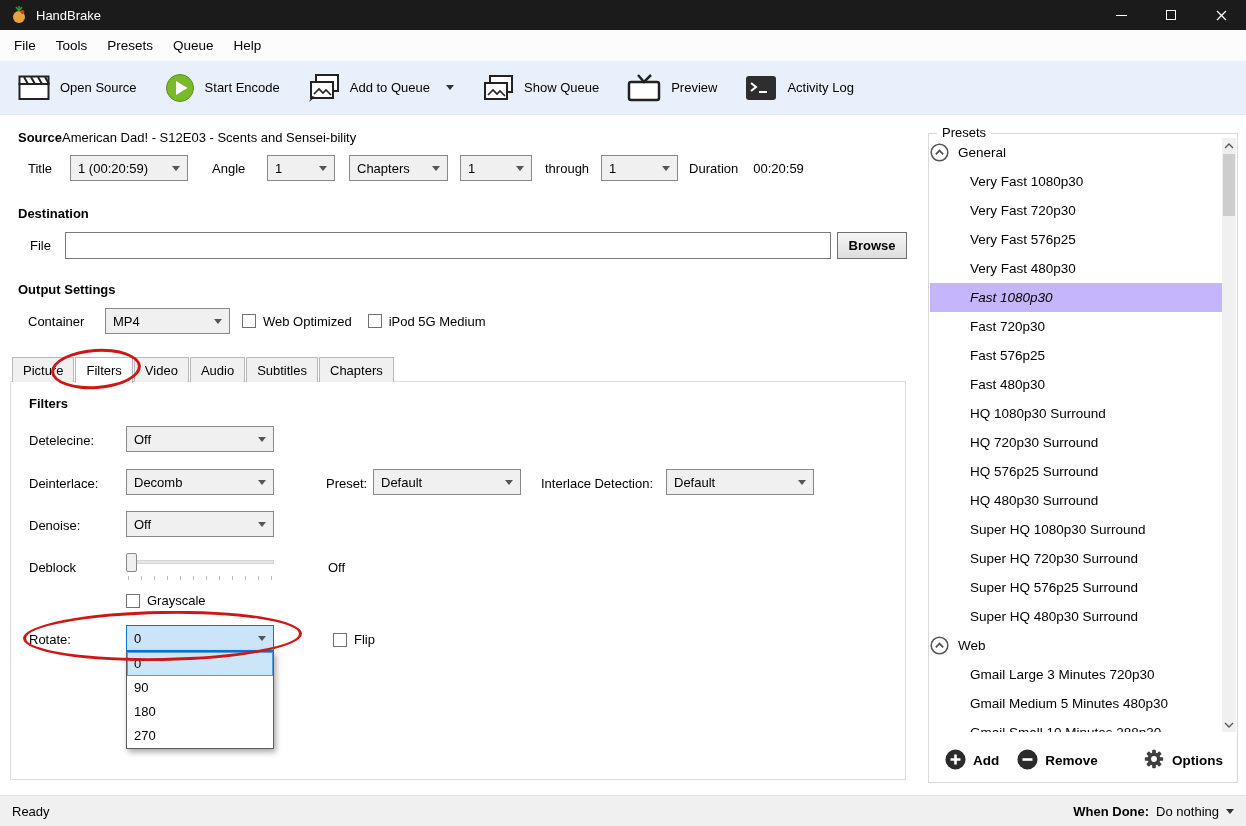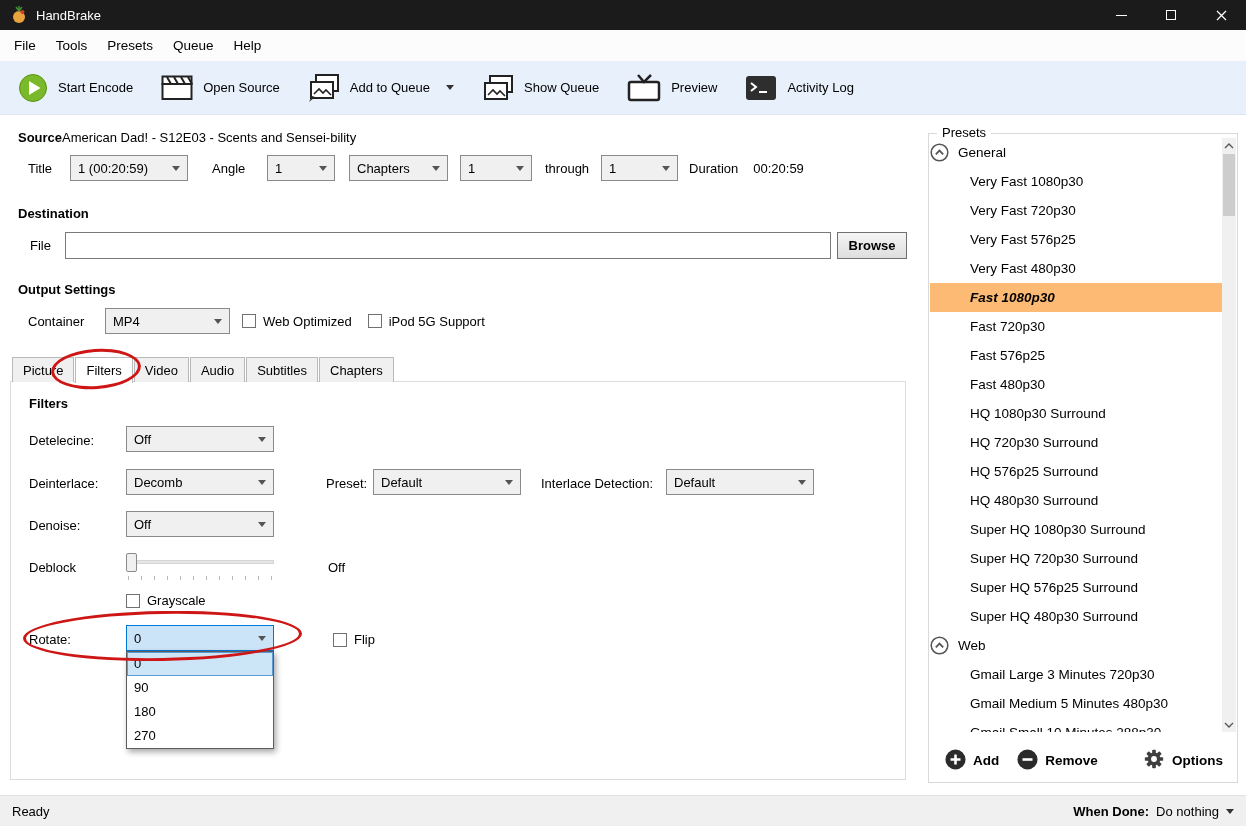--- a/index.html
+++ b/index.html
@@ -110,21 +110,21 @@
   .dropdown-item.selected { background:#cde6f7; box-shadow:inset 0 0 0 1px #5b9bd5; }
 
   
   .presets { position:absolute; top:133px; left:928px; width:310px; height:650px;
              border:1px solid #d9d9d9; background:#fff; }
   .presets-legend { position:absolute; top:-9px; left:8px; background:#fff; padding:0 5px; font-size:13px; }
   .preset-list { position:absolute; top:4px; left:1px; width:292px; height:594px; overflow:hidden; }
   .preset-row { height:29px; display:flex; align-items:center; font-size:13.5px; }
   .preset-group-row { gap:9px; }
   .preset-item { padding-left:40px; }
-  .preset-item.selected { background:#fdba74; font-weight:bold; font-style:italic; }
+  .preset-item.selected { background:#c4b5fd; font-weight:normal; font-style:italic; }
   .chev-circle { display:flex; }
 
   .preset-scrollbar { position:absolute; top:4px; right:1px; width:14px; height:594px; background:#f0f0f0; }
   .scroll-arrow { position:absolute; left:0; width:14px; height:15px; display:flex; align-items:center;
                   justify-content:center; }
   .scroll-arrow.up { top:0; }
   .scroll-arrow.down { bottom:0; }
   .scroll-thumb { position:absolute; left:1px; top:16px; width:12px; height:62px; background:#cdcdcd; }
 
   .preset-actions { position:absolute; bottom:9px; left:16px; right:14px; display:flex; align-items:center; }
@@ -177,36 +177,36 @@
     <div class="menu-item">File</div>
     <div class="menu-item">Tools</div>
     <div class="menu-item">Presets</div>
     <div class="menu-item">Queue</div>
     <div class="menu-item">Help</div>
   </div>
 
   <div class="toolbar">
     <div class="tool">
       <span class="ticon">
-        <svg width="30" height="30" viewBox="0 0 30 30">
-          <circle cx="15" cy="15" r="13.5" fill="#7ab929" stroke="#5a9416"></circle>
-          <path d="M11 8 L22.5 15 L11 22 Z" fill="#fff"></path>
-        </svg>
-      </span>
-      <span>Start Encode</span>
-    </div>
-    <div class="tool">
-      <span class="ticon">
         <svg width="32" height="26" viewBox="0 0 32 26">
           <rect x="1.5" y="9" width="29" height="15" fill="#fff" stroke="#222" stroke-width="2"></rect>
           <rect x="1.5" y="1.5" width="29" height="7.5" fill="#fff" stroke="#222" stroke-width="2"></rect>
           <path d="M6 2 L10 9 M13 2 L17 9 M20 2 L24 9 M27 2 L31 9" stroke="#222" stroke-width="2"></path>
         </svg>
       </span>
       <span>Open Source</span>
+    </div>
+    <div class="tool">
+      <span class="ticon">
+        <svg width="30" height="30" viewBox="0 0 30 30">
+          <circle cx="15" cy="15" r="13.5" fill="#7ab929" stroke="#5a9416"></circle>
+          <path d="M11 8 L22.5 15 L11 22 Z" fill="#fff"></path>
+        </svg>
+      </span>
+      <span>Start Encode</span>
     </div>
     <div class="tool">
       <span class="ticon">
         <svg width="32" height="30" viewBox="0 0 32 30">
           <rect x="8" y="2" width="22" height="16" fill="#fff" stroke="#222" stroke-width="2"></rect>
           <rect x="3" y="9" width="22" height="16" fill="#fff" stroke="#222" stroke-width="2"></rect>
           <path d="M6 21 l5 -5 4 4 3 -3 5 5" stroke="#222" stroke-width="1.6" fill="none"></path>
           <path d="M1 29 l6 -5 -3 -1 z" fill="#222"></path>
         </svg>
       </span>
@@ -290,21 +290,21 @@
     <div class="combo cmb-container">
       <span class="combo-text">MP4</span>
       <span class="combo-arrow"></span>
     </div>
     <div class="check-row ml12">
       <span class="checkbox"></span>
       <span>Web Optimized</span>
     </div>
     <div class="check-row ml16">
       <span class="checkbox"></span>
-      <span>iPod 5G Support</span>
+      <span>iPod 5G Medium</span>
     </div>
   </div>
 
   <div class="tabstrip">
     <div class="tab">Picture</div>
     <div class="tab active">Filters</div>
     <div class="tab">Video</div>
     <div class="tab">Audio</div>
     <div class="tab">Subtitles</div>
     <div class="tab">Chapters</div>

